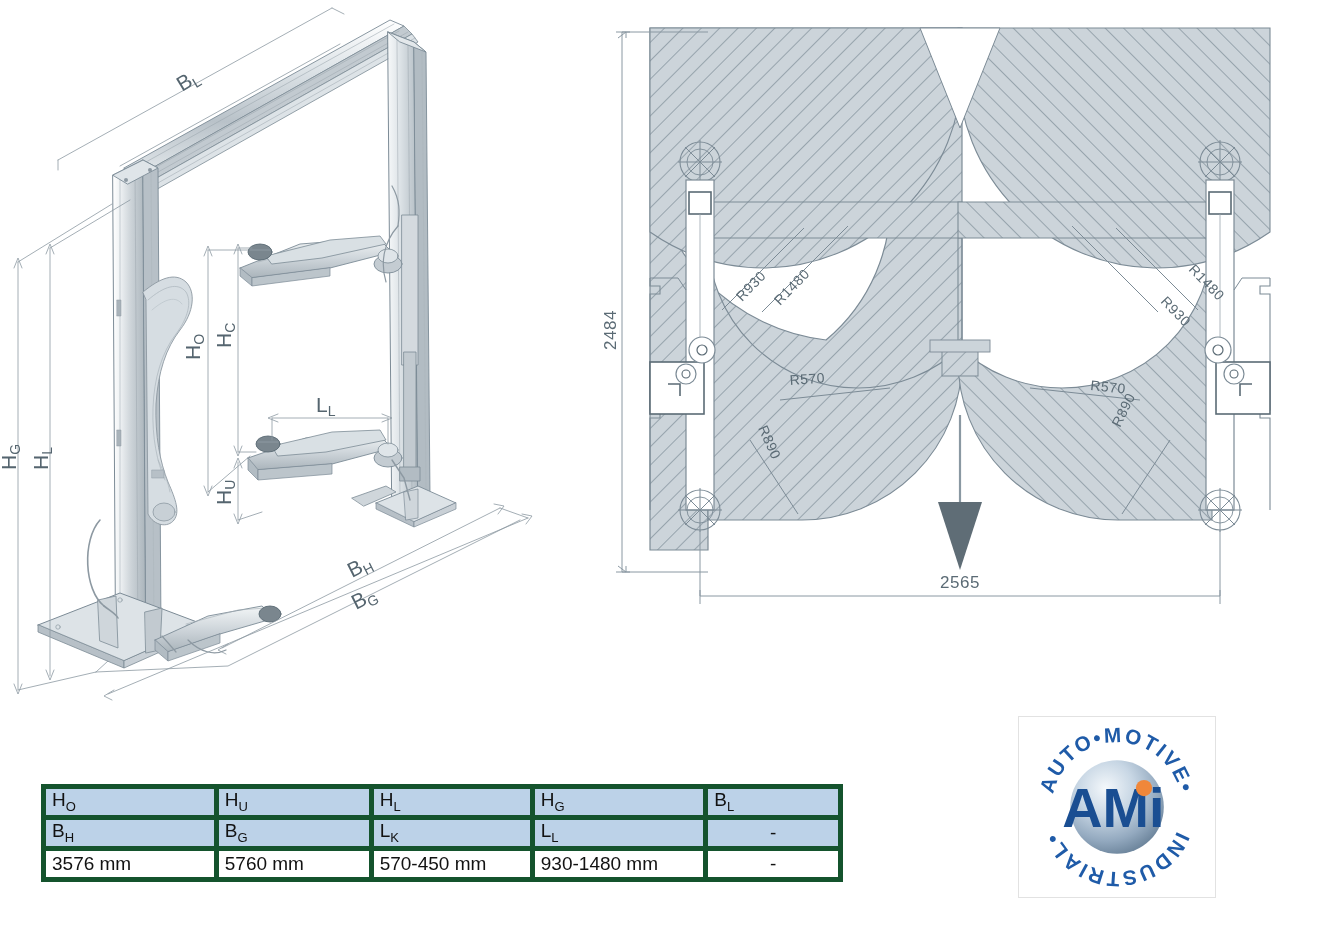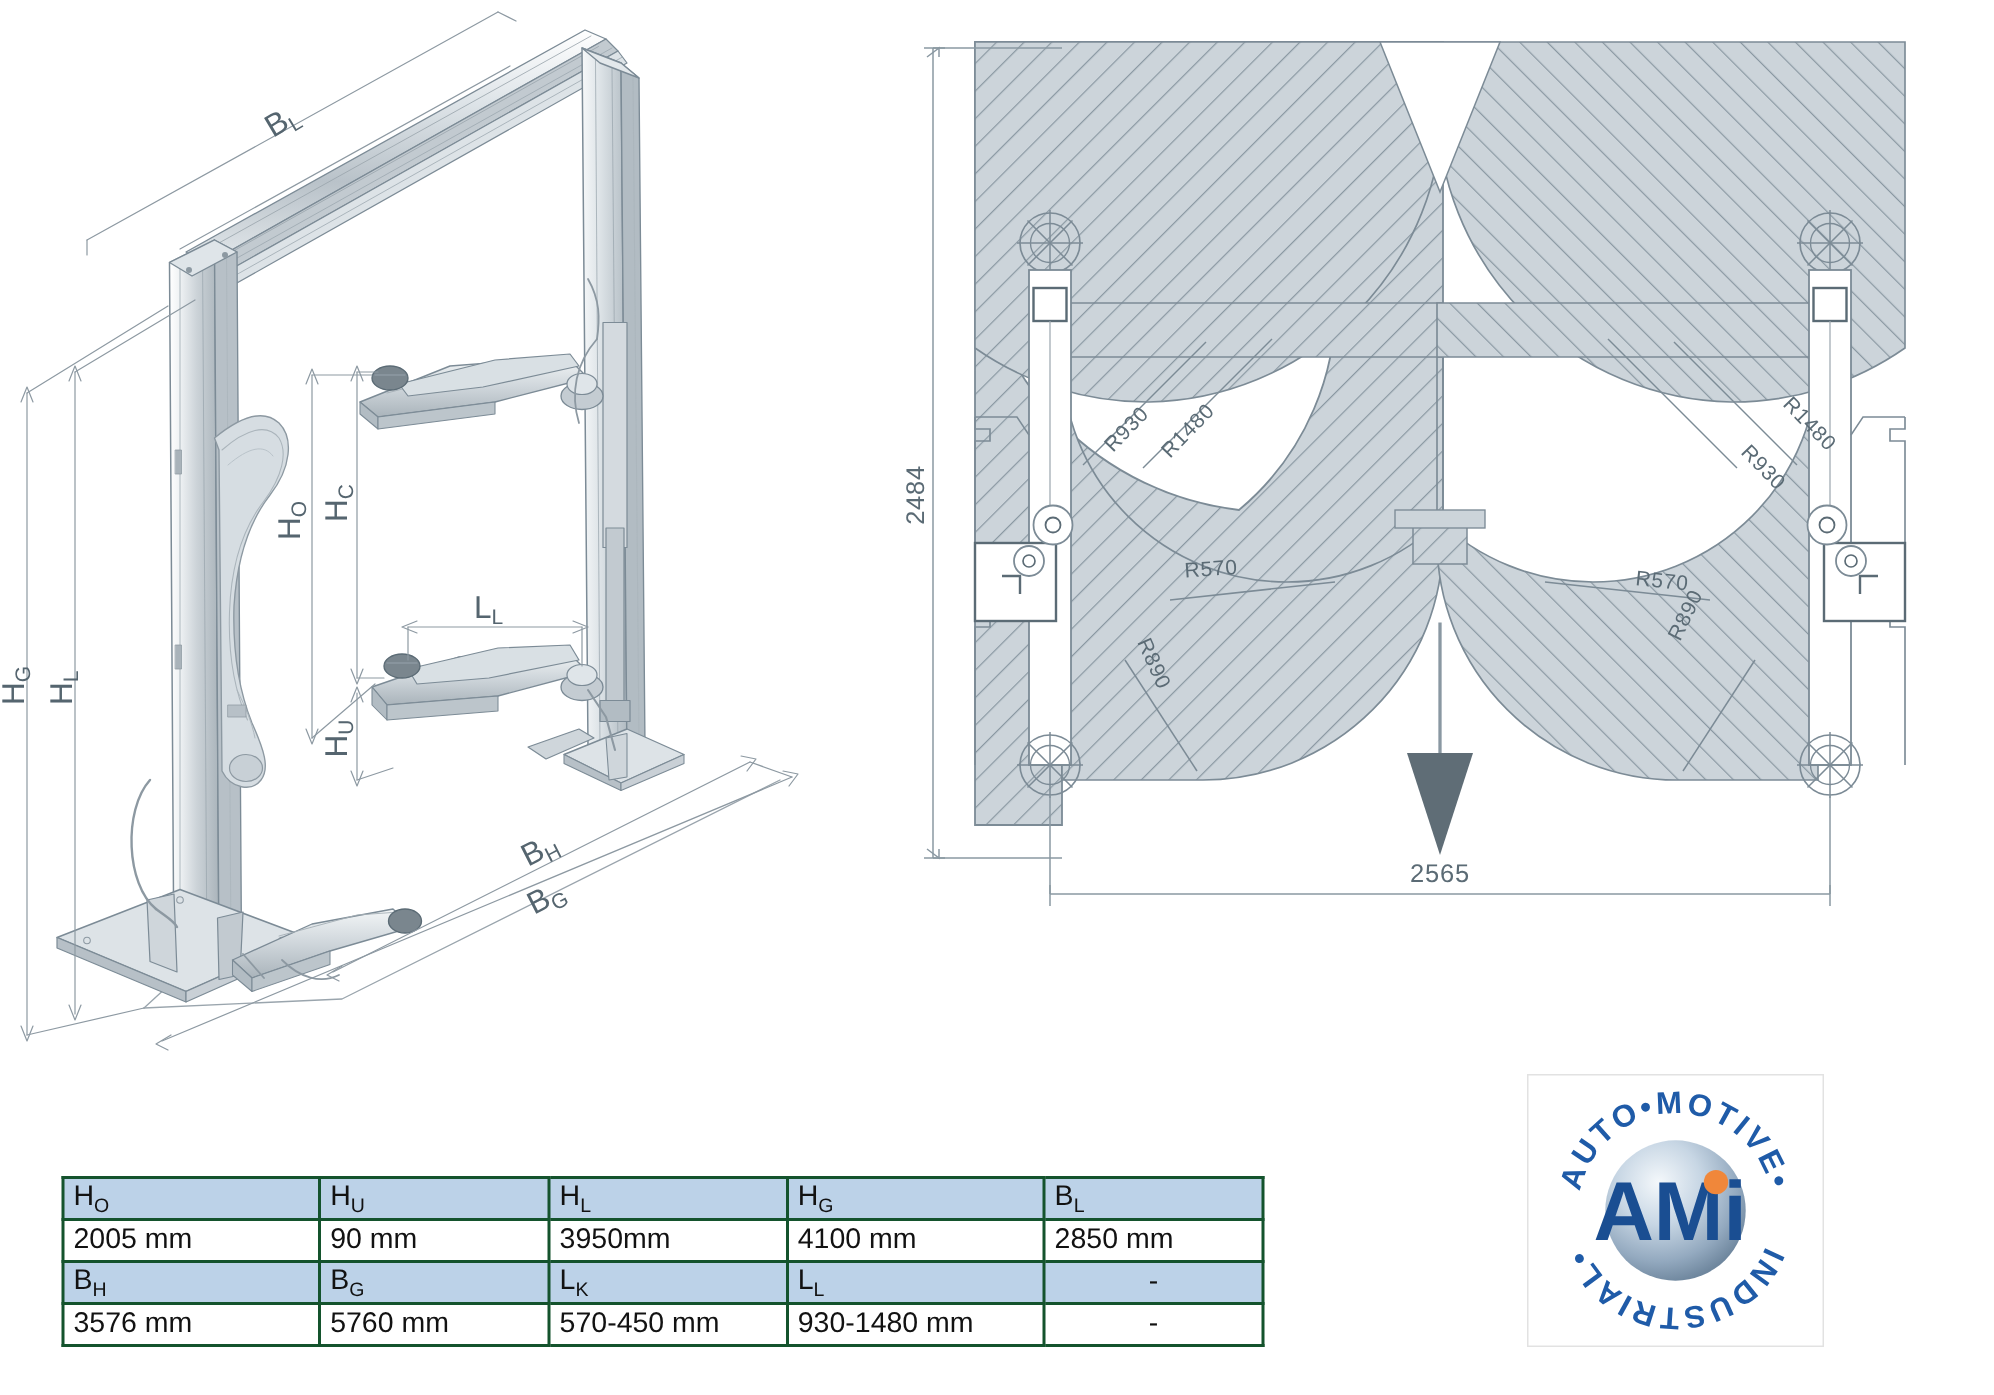--- a/index.html
+++ b/index.html
@@ -64,21 +64,21 @@
   
   #spec-table {
     position: absolute;
     left: 41px;
     top: 784px;
     width: 802px;
     border-collapse: collapse;
     font-family: "Liberation Sans", sans-serif;
   }
   #spec-table td {
-    border: 2px solid #14532d;
+    border: 5px solid #14532d;
     height: 24px;
     padding: 1px 6px;
     font-size: 19px;
     color: #121212;
     white-space: nowrap;
     line-height: 1.05;
   }
   #spec-table tr.hdr td {
     background: #bcd2e8;
   }
@@ -529,27 +529,20 @@
 
   <table id="spec-table">
     <tbody>
       <tr class="hdr">
         <td class="c1"><span>H</span><span class="sub">O</span></td>
         <td class="c2"><span>H</span><span class="sub">U</span></td>
         <td class="c3"><span>H</span><span class="sub">L</span></td>
         <td class="c4"><span>H</span><span class="sub">G</span></td>
         <td class="c5"><span>B</span><span class="sub">L</span></td>
       </tr>
-      <tr class="val">
-        <td class="c1">2005 mm</td>
-        <td class="c2">90 mm</td>
-        <td class="c3">3950mm</td>
-        <td class="c4">4100 mm</td>
-        <td class="c5">2850 mm</td>
-      </tr>
       <tr class="hdr">
         <td class="c1"><span>B</span><span class="sub">H</span></td>
         <td class="c2"><span>B</span><span class="sub">G</span></td>
         <td class="c3"><span>L</span><span class="sub">K</span></td>
         <td class="c4"><span>L</span><span class="sub">L</span></td>
         <td class="c5 dash">-</td>
       </tr>
       <tr class="val">
         <td class="c1">3576 mm</td>
         <td class="c2">5760 mm</td>

